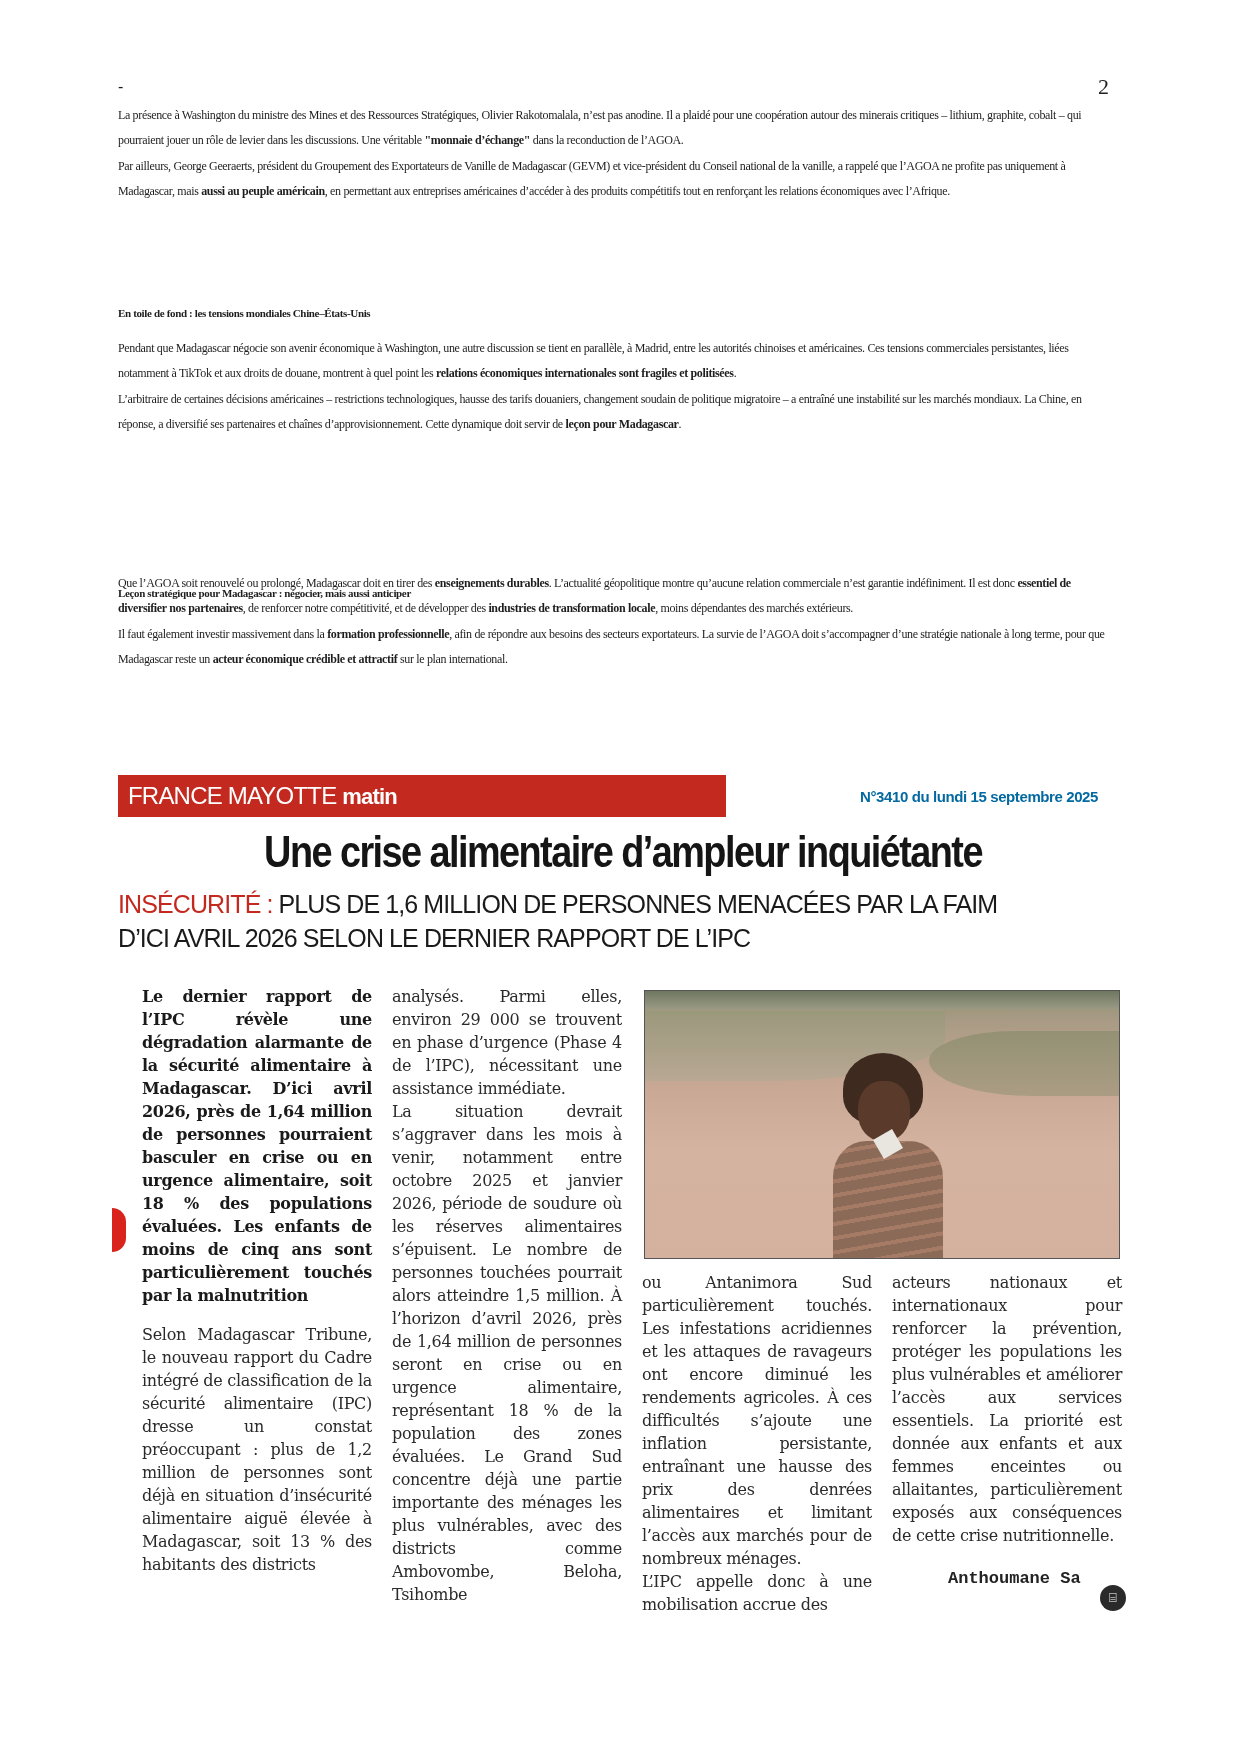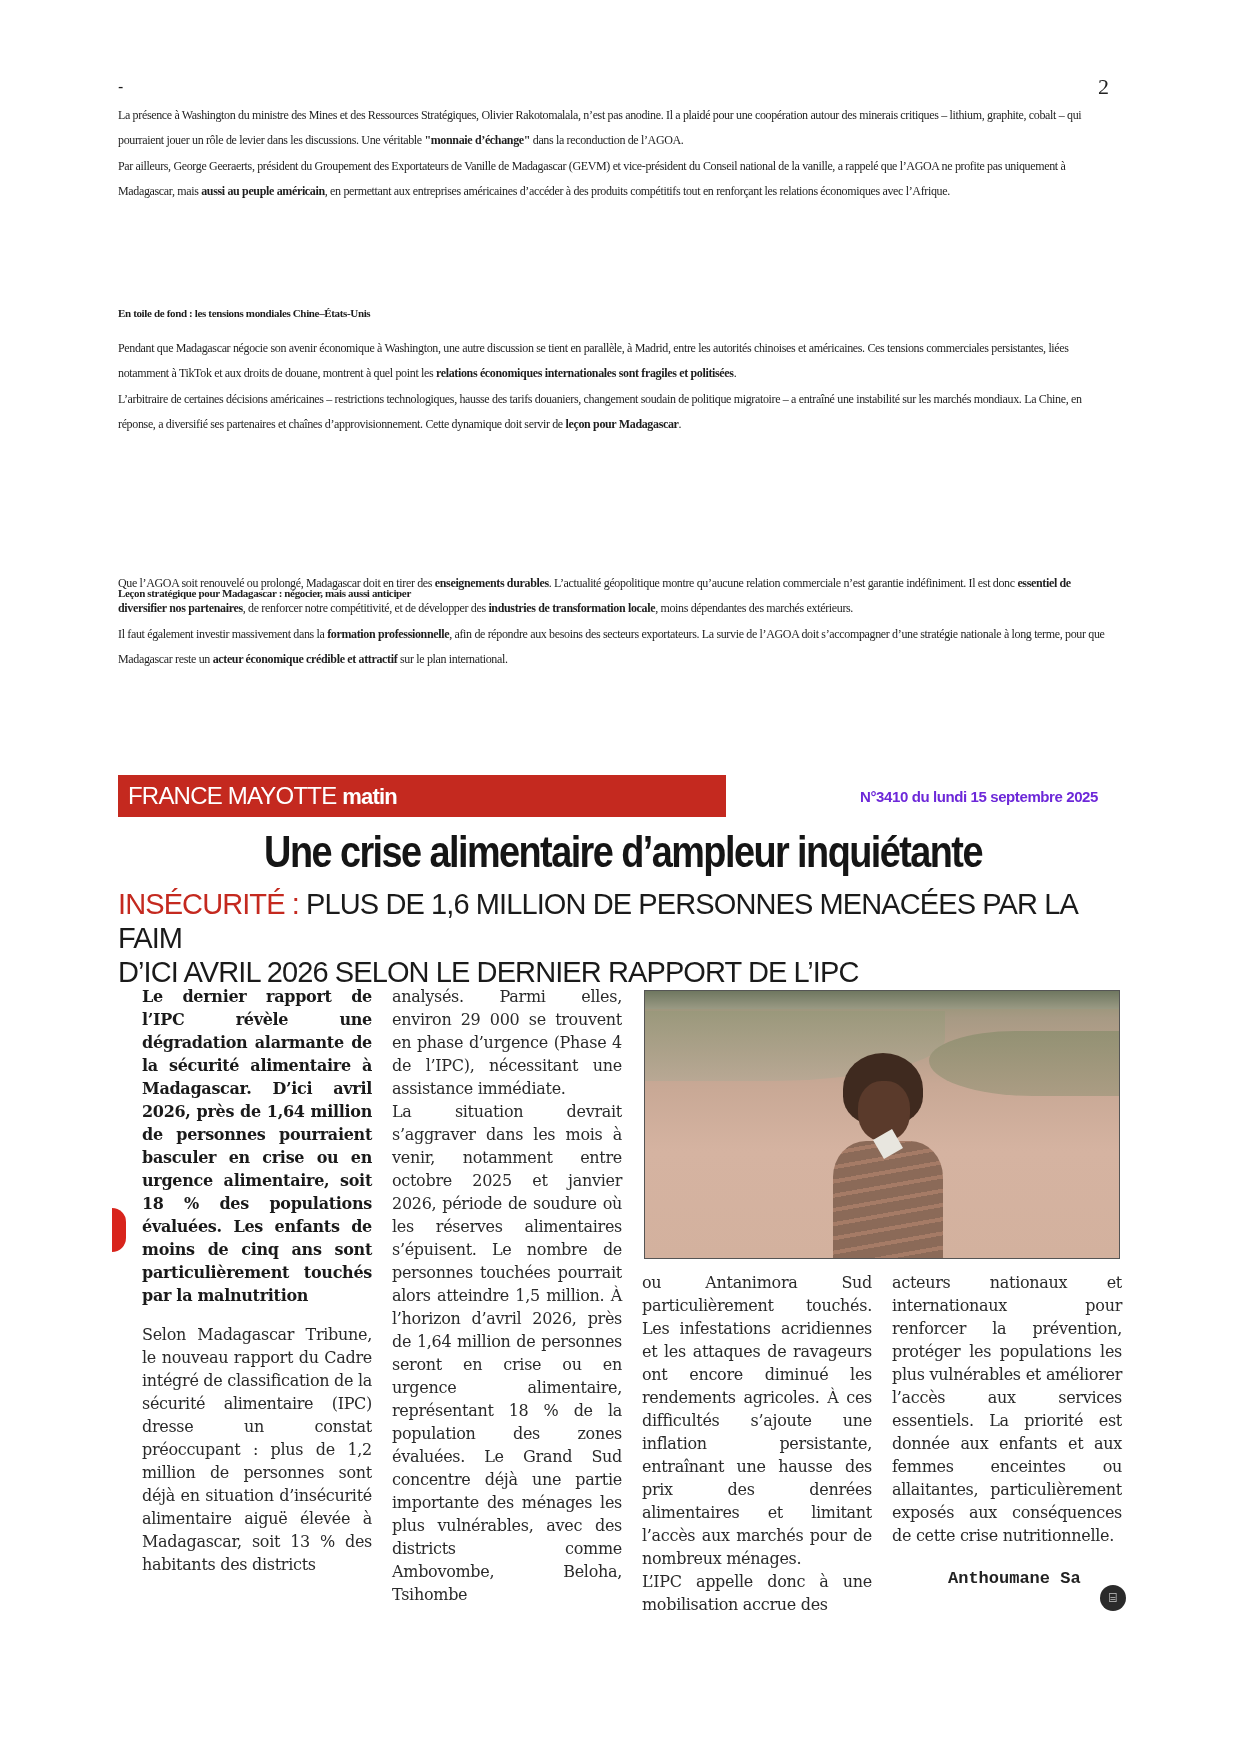--- a/index.html
+++ b/index.html
@@ -15,23 +15,23 @@
   .block2 { top: 336px; }
   .h2-b { top: 542px; margin-top: 45px; }
   .block3 { top: 571px; }
 
   
   .clip { position: absolute; left: 118px; top: 775px; width: 1010px; height: 840px; }
   .masthead { position: absolute; left: 0; top: 0; width: 608px; height: 42px; background: #c4291f; }
   .masthead span { position: absolute; left: 10px; top: 7px; color: #fff; font-family: "Liberation Sans", sans-serif; font-size: 24px; letter-spacing: -0.8px; }
   .masthead .m1 { font-weight: normal; }
   .masthead .m2 { font-size: 22px; font-weight: bold; }
-  .issue { position: absolute; right: 30px; top: 13px; font-family: "Liberation Sans", sans-serif; font-size: 15px; color: #6d28d9; letter-spacing: -0.4px; font-weight: bold; }
+  .issue { position: absolute; right: 30px; top: 13px; font-family: "Liberation Sans", sans-serif; font-size: 15px; color: #0369a1; letter-spacing: -0.4px; font-weight: bold; }
   .headline { position: absolute; left: 0; width: 1010px; top: 52px; text-align: center; font-family: "Liberation Sans", sans-serif; font-weight: bold; font-size: 44px; letter-spacing: -1.8px; color: #151515; transform: scaleX(0.86); transform-origin: 50% 50%; }
-  .subhead { position: absolute; left: 0; top: 112px; width: 1020px; font-family: "Liberation Sans", sans-serif; font-size: 29px; line-height: 34px; letter-spacing: -0.9px; color: #1a1a1a; }
+  .subhead { position: absolute; left: 0; top: 112px; width: 1020px; font-family: "Liberation Sans", sans-serif; font-size: 25px; line-height: 34px; letter-spacing: -0.9px; color: #1a1a1a; }
   .subhead .kicker { color: #c4291f; }
   .col { position: absolute; width: 230px; font-family: "DejaVu Serif", serif; font-size: 16px; line-height: 23px; color: #2a2a2a; text-align: justify; hyphens: auto; letter-spacing: -0.3px; }
   .col p { margin: 0; }
   .col1 { left: 24px; top: 210px; }
   .col1 .lead { font-weight: bold; color: #1a1a1a; }
   .col1 .p2 { margin-top: 16px; }
   .col2 { left: 274px; top: 210px; }
   .col3 { left: 524px; top: 496px; }
   .col4 { left: 774px; top: 496px; }
   .byline { position: absolute; left: 830px; top: 794px; font-family: Liberation Mono, monospace; font-weight: bold; font-size: 17px; color: #222; }

